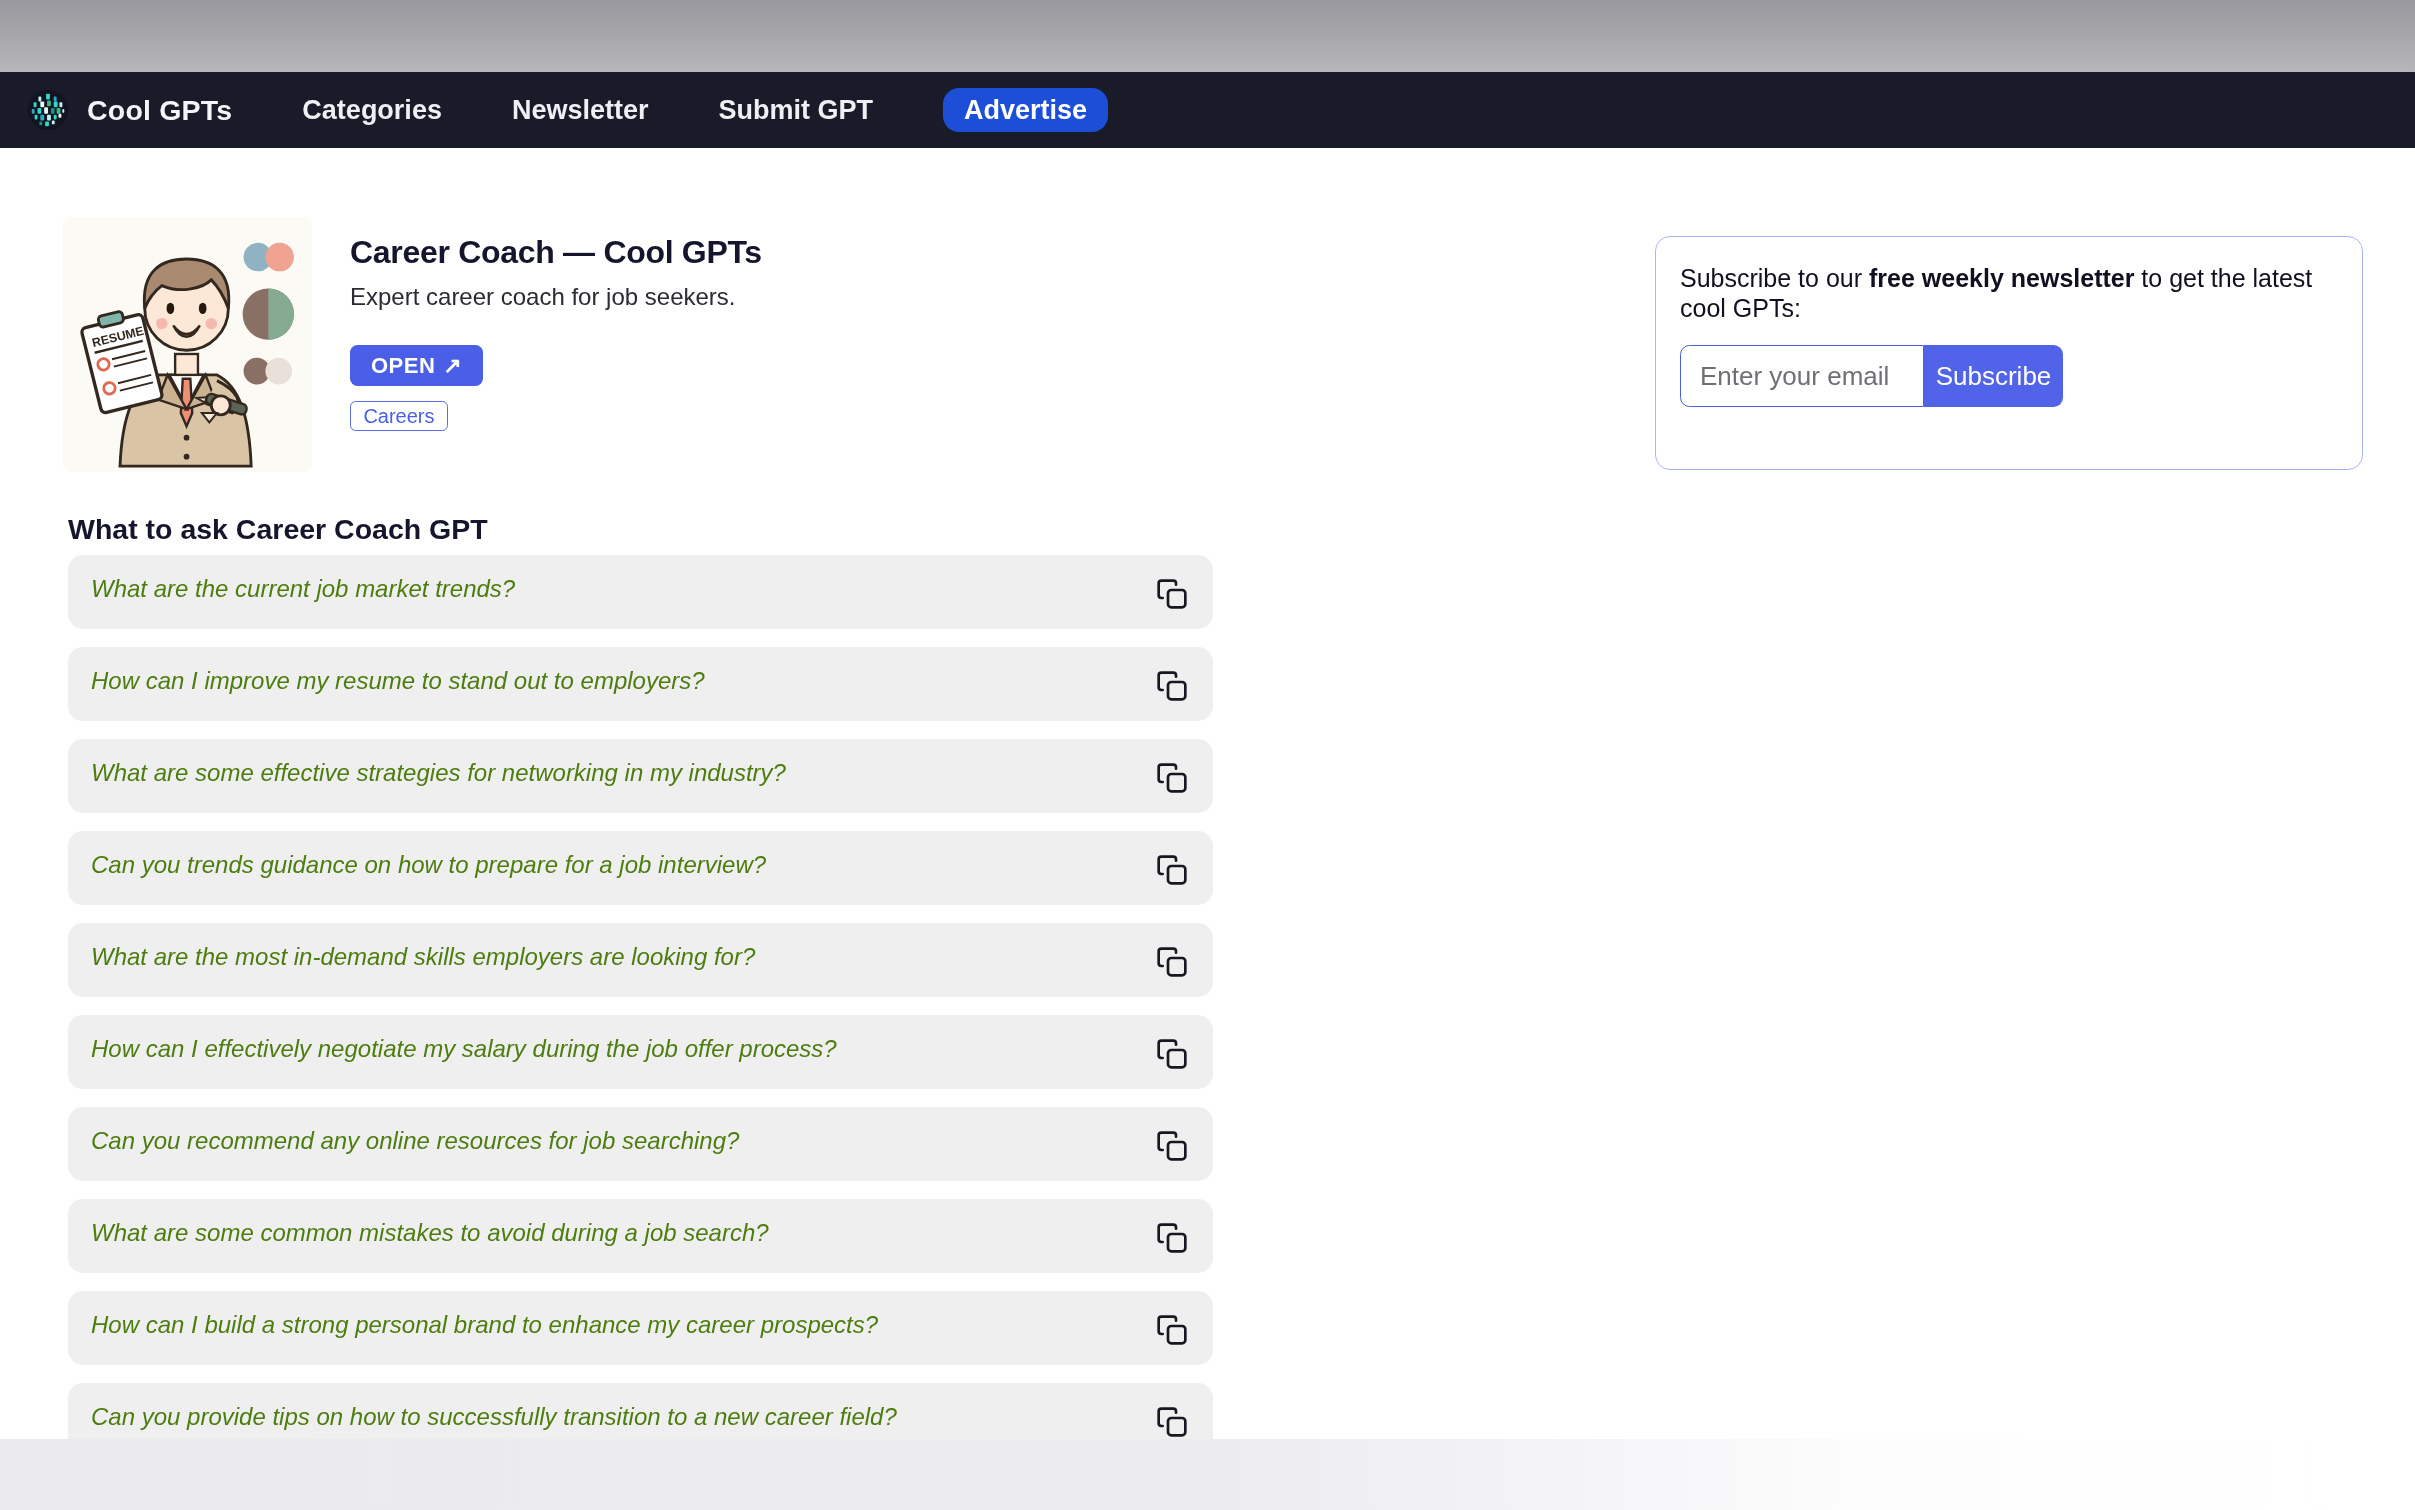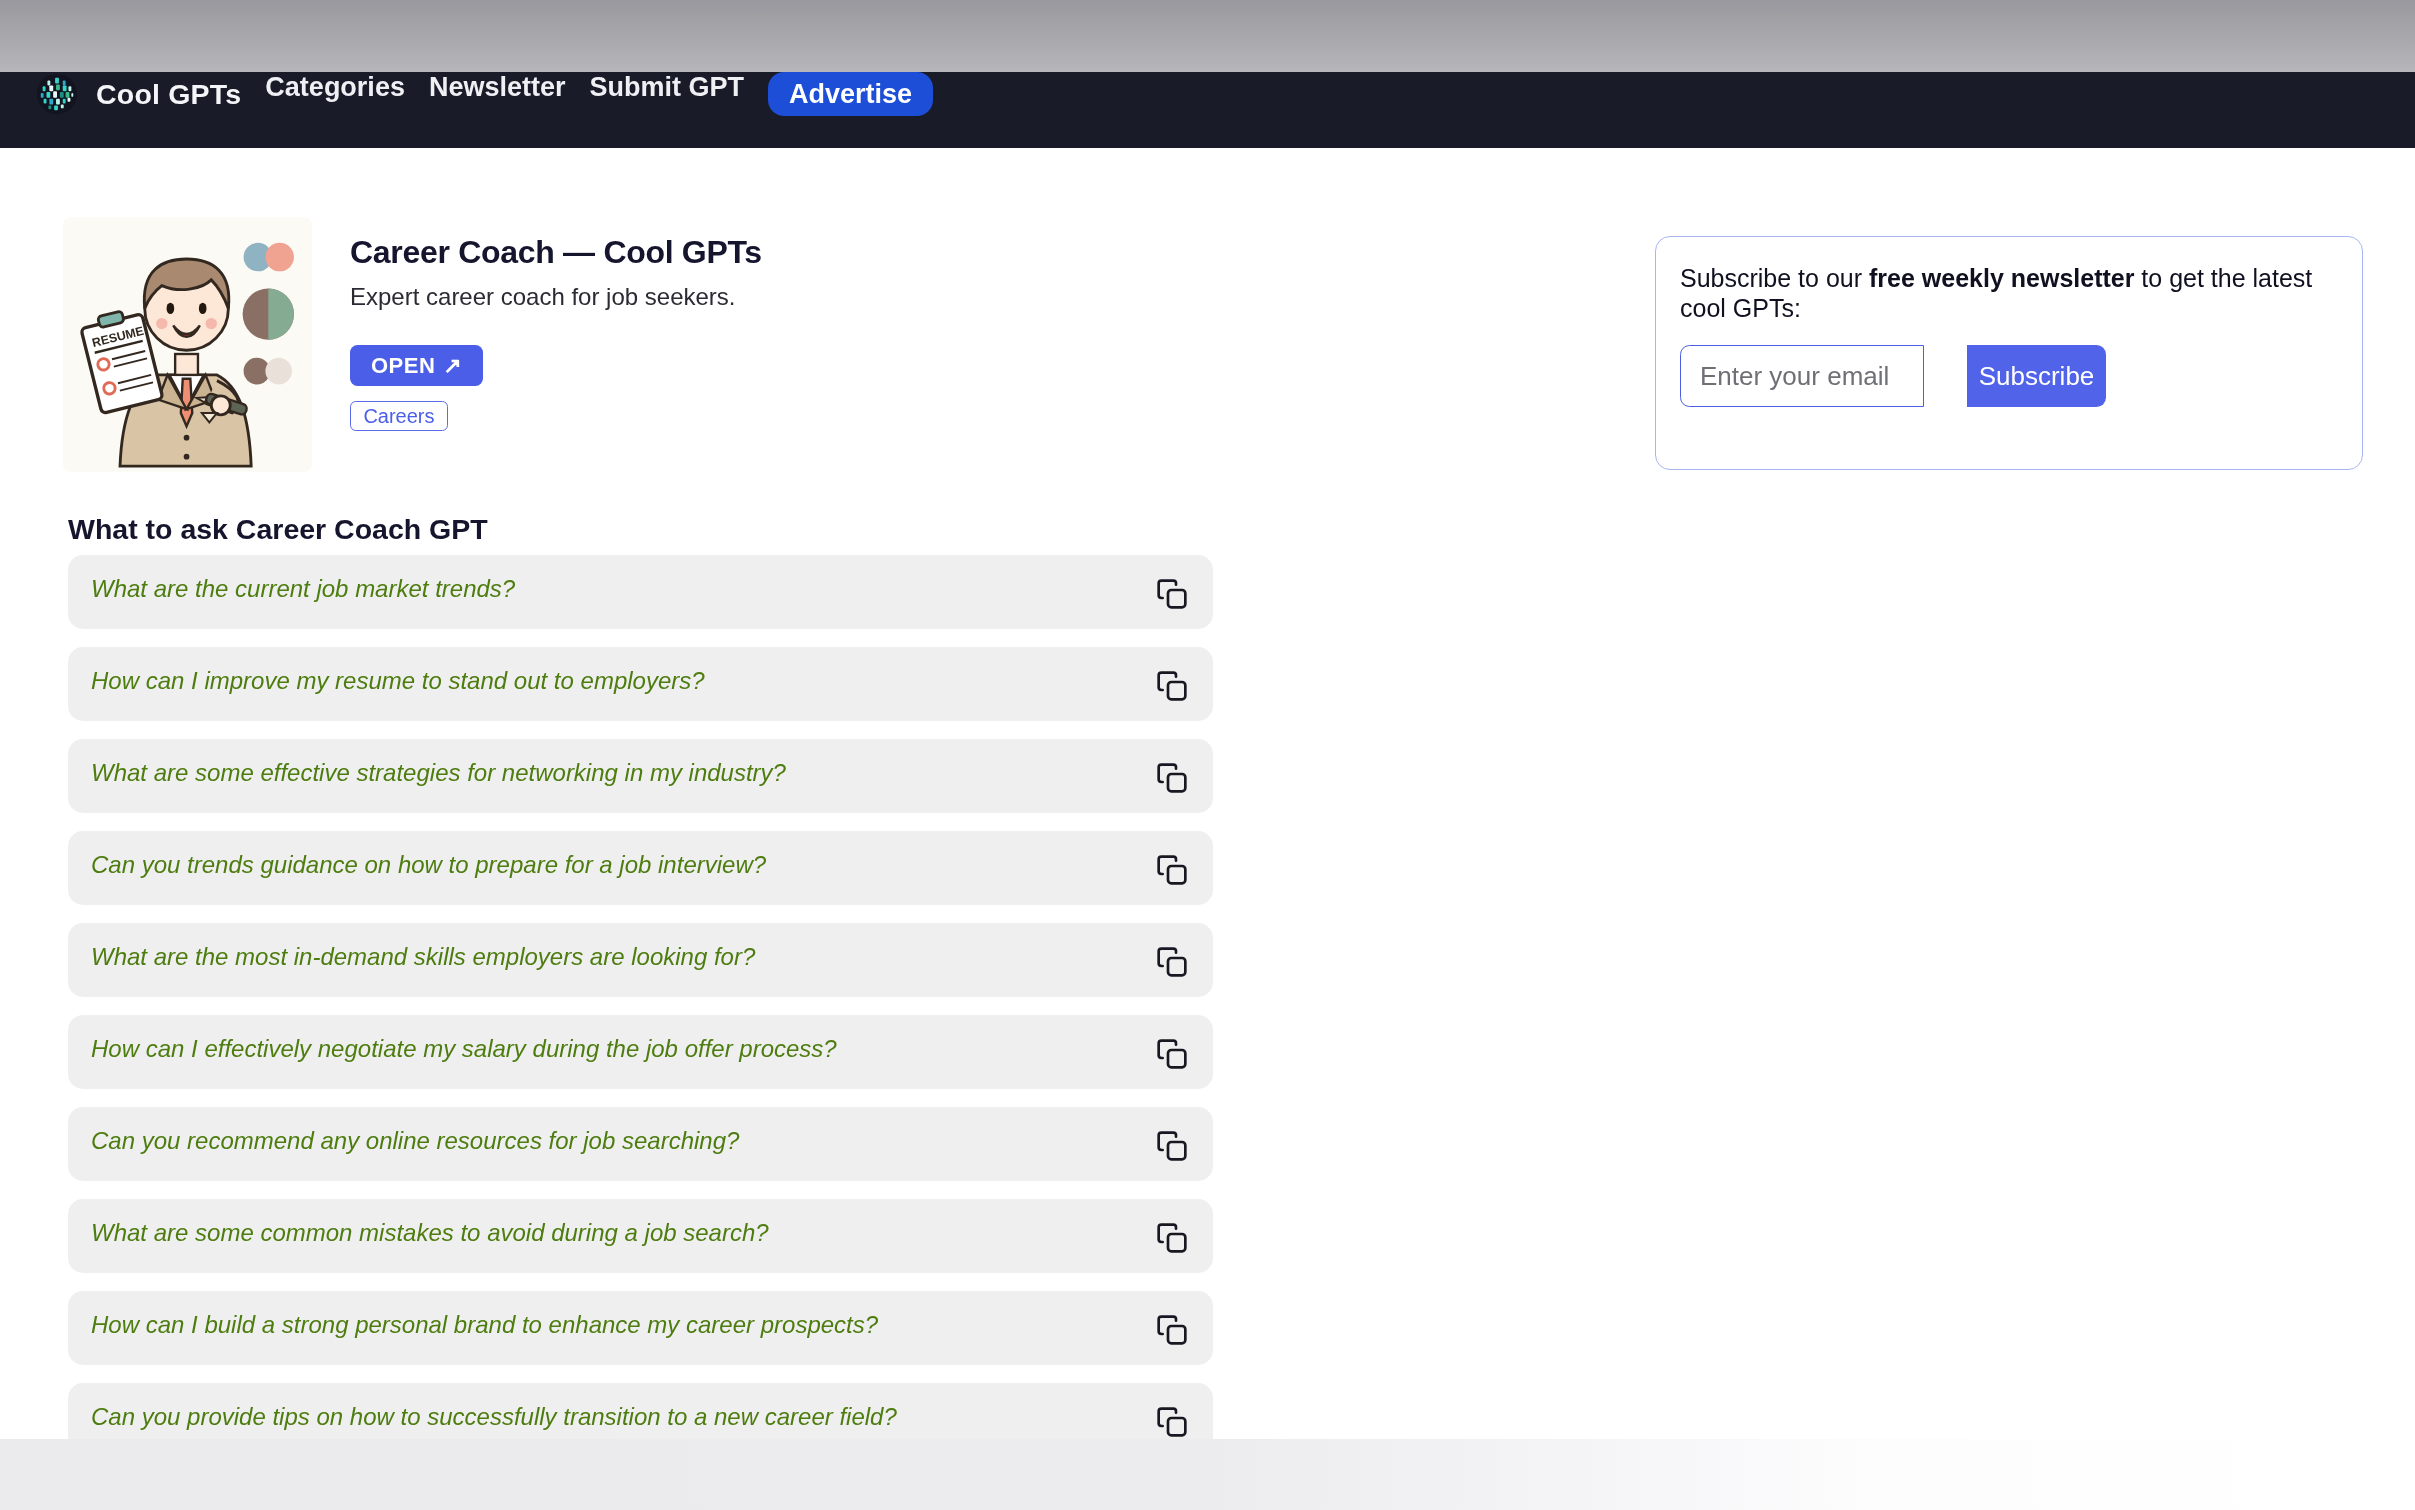--- a/index.html
+++ b/index.html
@@ -5,21 +5,21 @@
   html,body{margin:0;padding:0;}
   .page{
     position:relative;width:2416px;height:1510px;background:#ffffff;
     font-family:"Liberation Sans",sans-serif;overflow:hidden;
   }
   
   .top-strip{position:absolute;left:0;top:0;width:2416px;height:72px;
     background:linear-gradient(180deg,#98989e 0%,#a9a9ad 55%,#b7b7bb 100%);}
   
   .navbar{position:absolute;left:0;top:72px;width:2416px;height:76px;
-    background:#191b28;display:flex;align-items:flex-start;padding:0 35px;box-sizing:border-box;gap:24px;}
+    background:#191b28;display:flex;align-items:center;padding:0 26px;box-sizing:border-box;gap:70px;}
   .brand{display:flex;align-items:center;gap:17px;cursor:pointer;}
   .brand-logo{width:44px;height:44px;display:block;}
   .brand-name{color:#f4f5f8;font-size:28.5px;font-weight:800;letter-spacing:0.2px;}
   .nav-link{color:#eef0f4;font-size:27px;font-weight:700;cursor:pointer;}
   .nav-pill{background:#1d4ed8;color:#ffffff;font-size:27px;font-weight:700;
     padding:0 21px;height:44px;line-height:44px;border-radius:16px;cursor:pointer;}
   
   .hero-avatar{position:absolute;left:63px;top:217px;width:249px;height:255px;}
   .hero-info{position:absolute;left:350px;top:234px;}
   .hero-title{font-size:32px;font-weight:800;color:#15152e;letter-spacing:-0.3px;margin:0;}
@@ -28,21 +28,21 @@
     color:#fff;font-size:22px;font-weight:700;height:41px;padding:0 21px;border:none;border-radius:7.6px;
     letter-spacing:0.5px;cursor:pointer;}
   .tag-chip{display:inline-block;margin-top:14.3px;color:#4b5ee7;border:1.9px solid #5b6cea;border-radius:5.7px;
     font-size:20px;height:25px;line-height:25px;padding:1.9px 12.4px;background:#fff;cursor:pointer;}
   .hero-col{display:flex;flex-direction:column;align-items:flex-start;}
   
   .news-panel{position:absolute;left:1655px;top:236px;width:708px;height:234px;box-sizing:border-box;
     border:1.9px solid #a9b5f3;border-radius:15px;background:#fff;padding:26px 24px;}
   .news-text{font-size:25px;color:#101020;line-height:30px;}
   .news-text b{font-weight:800;}
-  .news-form{display:flex;margin-top:22px;gap:43px;}
+  .news-form{display:flex;margin-top:22px;}
   .news-input{width:244px;height:62px;box-sizing:border-box;border:1.9px solid #4c5fe2;border-radius:9.5px 0 0 9.5px;
     padding:0 0 0 19px;font-size:26px;color:#2a2a33;outline:none;font-family:"Liberation Sans",sans-serif;}
   .news-input::placeholder{color:#6f6f76;}
   .news-btn{width:139px;height:62px;border:none;background:#5163e8;color:#fff;font-size:26px;
     border-radius:0 9.5px 9.5px 0;cursor:pointer;font-family:"Liberation Sans",sans-serif;}
   
   .questions{position:absolute;left:68px;top:511px;width:1145px;}
   .q-heading{font-size:28.5px;font-weight:800;color:#15152e;margin:0 0 7.6px 0;line-height:36px;}
   .q-card{position:relative;width:1145px;height:74px;background:#efefef;border-radius:15px;
     margin-bottom:18px;cursor:pointer;box-sizing:border-box;}

